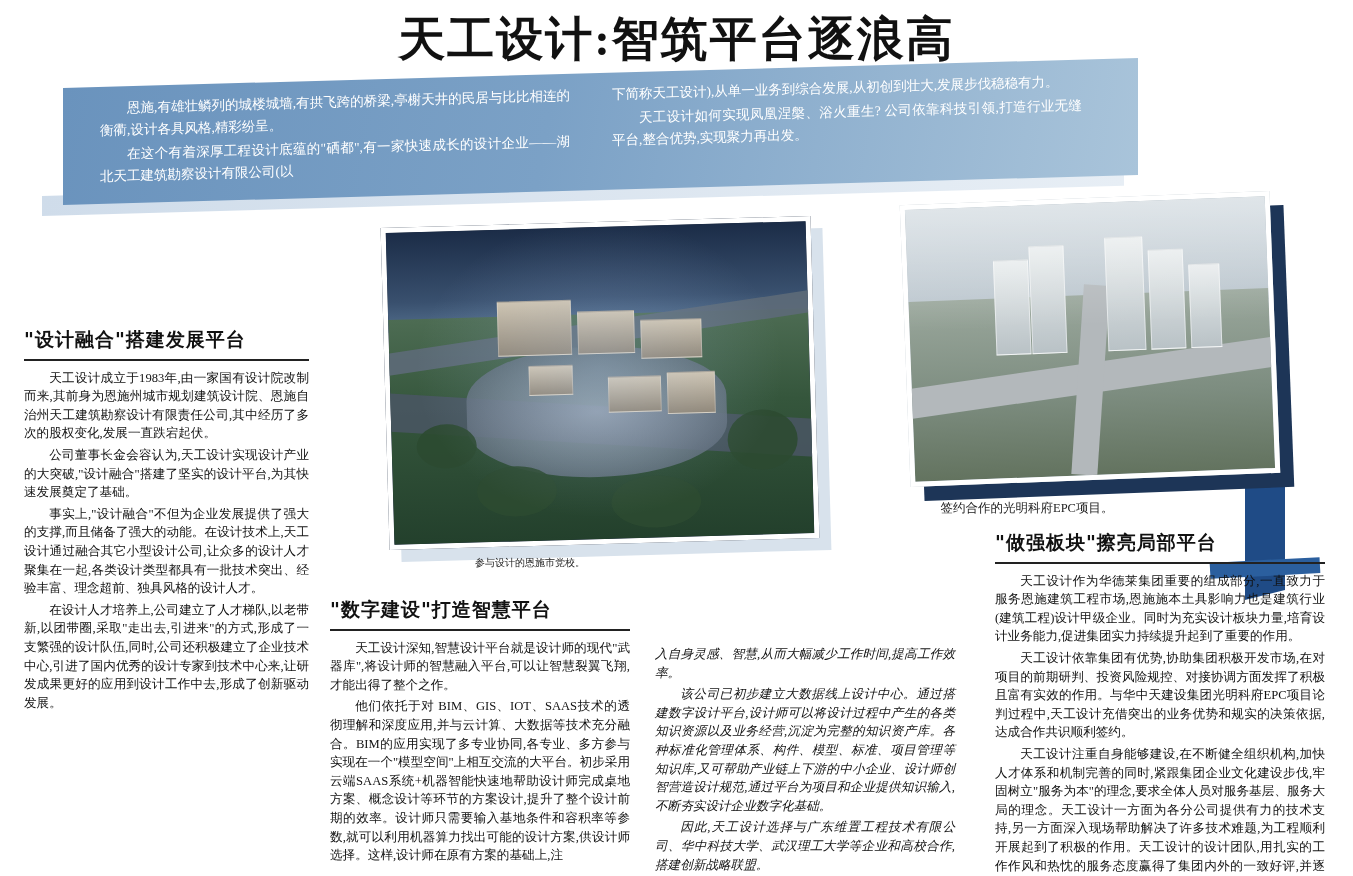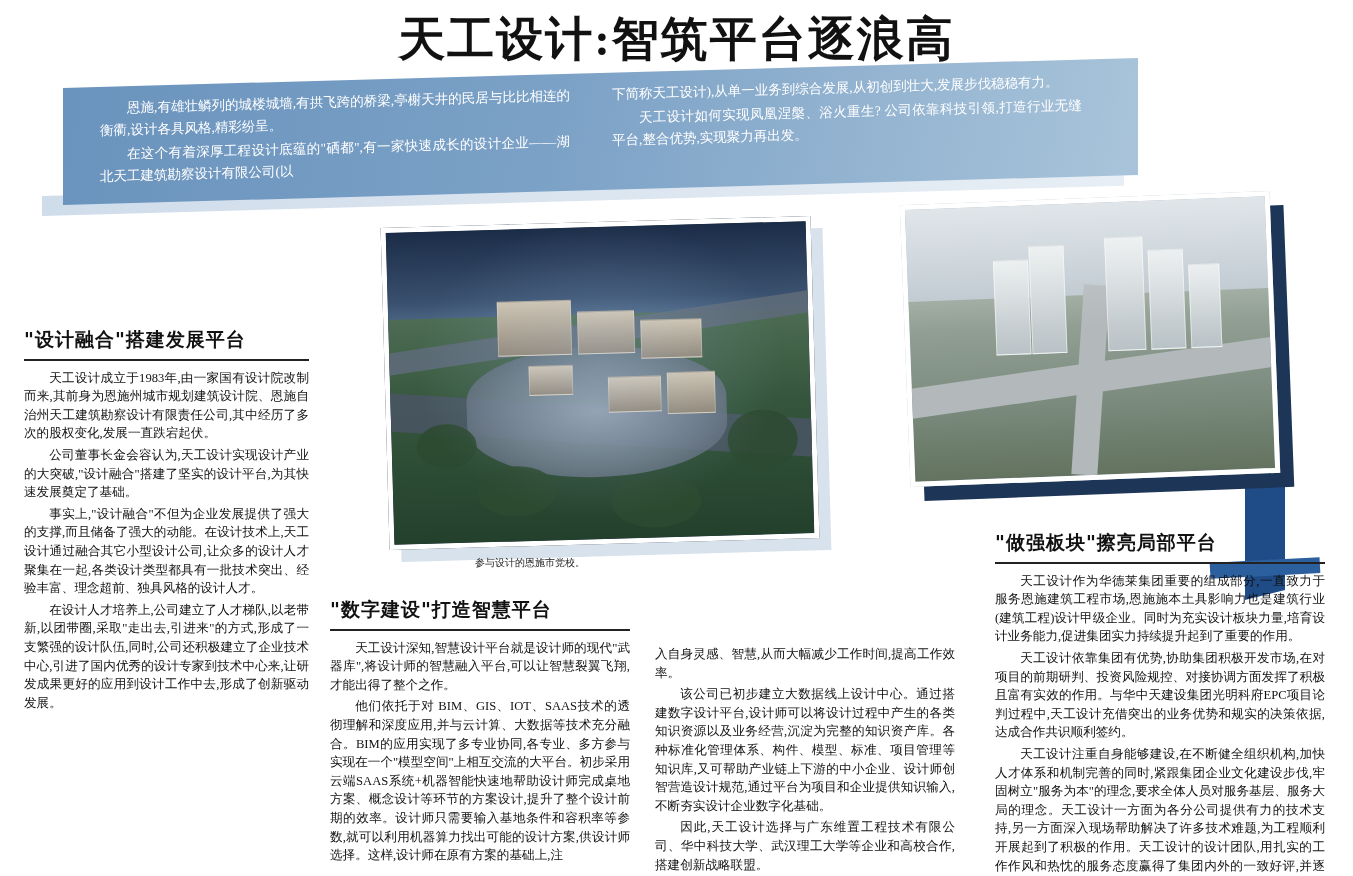--- a/index.html
+++ b/index.html
@@ -139,21 +139,21 @@
   .sec-title{
     font-family:"DejaVu Sans","Liberation Sans",sans-serif;
     font-weight:bold;font-size:19px;color:#111;letter-spacing:1px;
     margin:0 0 10px 0;text-indent:0;
   }
   .rule{height:2px;background:#222;margin:0 0 8px 0;}
 
   
   #col1{left:24px;top:330px;width:285px;}
   #col2{left:330px;top:600px;width:300px;}
-  #col3{left:655px;top:645px;width:300px;}
+  #col3{left:655px;top:645px;width:300px;font-style:italic;}
   #col4{left:995px;top:533px;width:330px;}
 </style>
 </head>
 <body>
 
 <div class="page">
 
   <div class="headline">天工设计:智筑平台逐浪高</div>
 
   <div class="lead-band-shadow"></div>
@@ -204,20 +204,21 @@
       <div class="p2-road"></div>
       <div class="p2-road-v"></div>
       <div class="tower p2-t1"></div>
       <div class="tower p2-t2"></div>
       <div class="tower p2-t3"></div>
       <div class="tower p2-t4"></div>
       <div class="tower p2-t5"></div>
       <div class="p2-haze"></div>
     </div>
   </div>
+  <div class="cap2">签约合作的光明科府EPC项目。</div>
 
   <div class="col" id="col1">
     <div class="sec-title">"设计融合"搭建发展平台</div>
     <div class="rule"></div>
     <p>天工设计成立于1983年,由一家国有设计院改制而来,其前身为恩施州城市规划建筑设计院、恩施自治州天工建筑勘察设计有限责任公司,其中经历了多次的股权变化,发展一直跌宕起伏。</p>
     <p>公司董事长金会容认为,天工设计实现设计产业的大突破,"设计融合"搭建了坚实的设计平台,为其快速发展奠定了基础。</p>
     <p>事实上,"设计融合"不但为企业发展提供了强大的支撑,而且储备了强大的动能。在设计技术上,天工设计通过融合其它小型设计公司,让众多的设计人才聚集在一起,各类设计类型都具有一批技术突出、经验丰富、理念超前、独具风格的设计人才。</p>
     <p>在设计人才培养上,公司建立了人才梯队,以老带新,以团带圈,采取"走出去,引进来"的方式,形成了一支繁强的设计队伍,同时,公司还积极建立了企业技术中心,引进了国内优秀的设计专家到技术中心来,让研发成果更好的应用到设计工作中去,形成了创新驱动发展。</p>
   </div>
 

